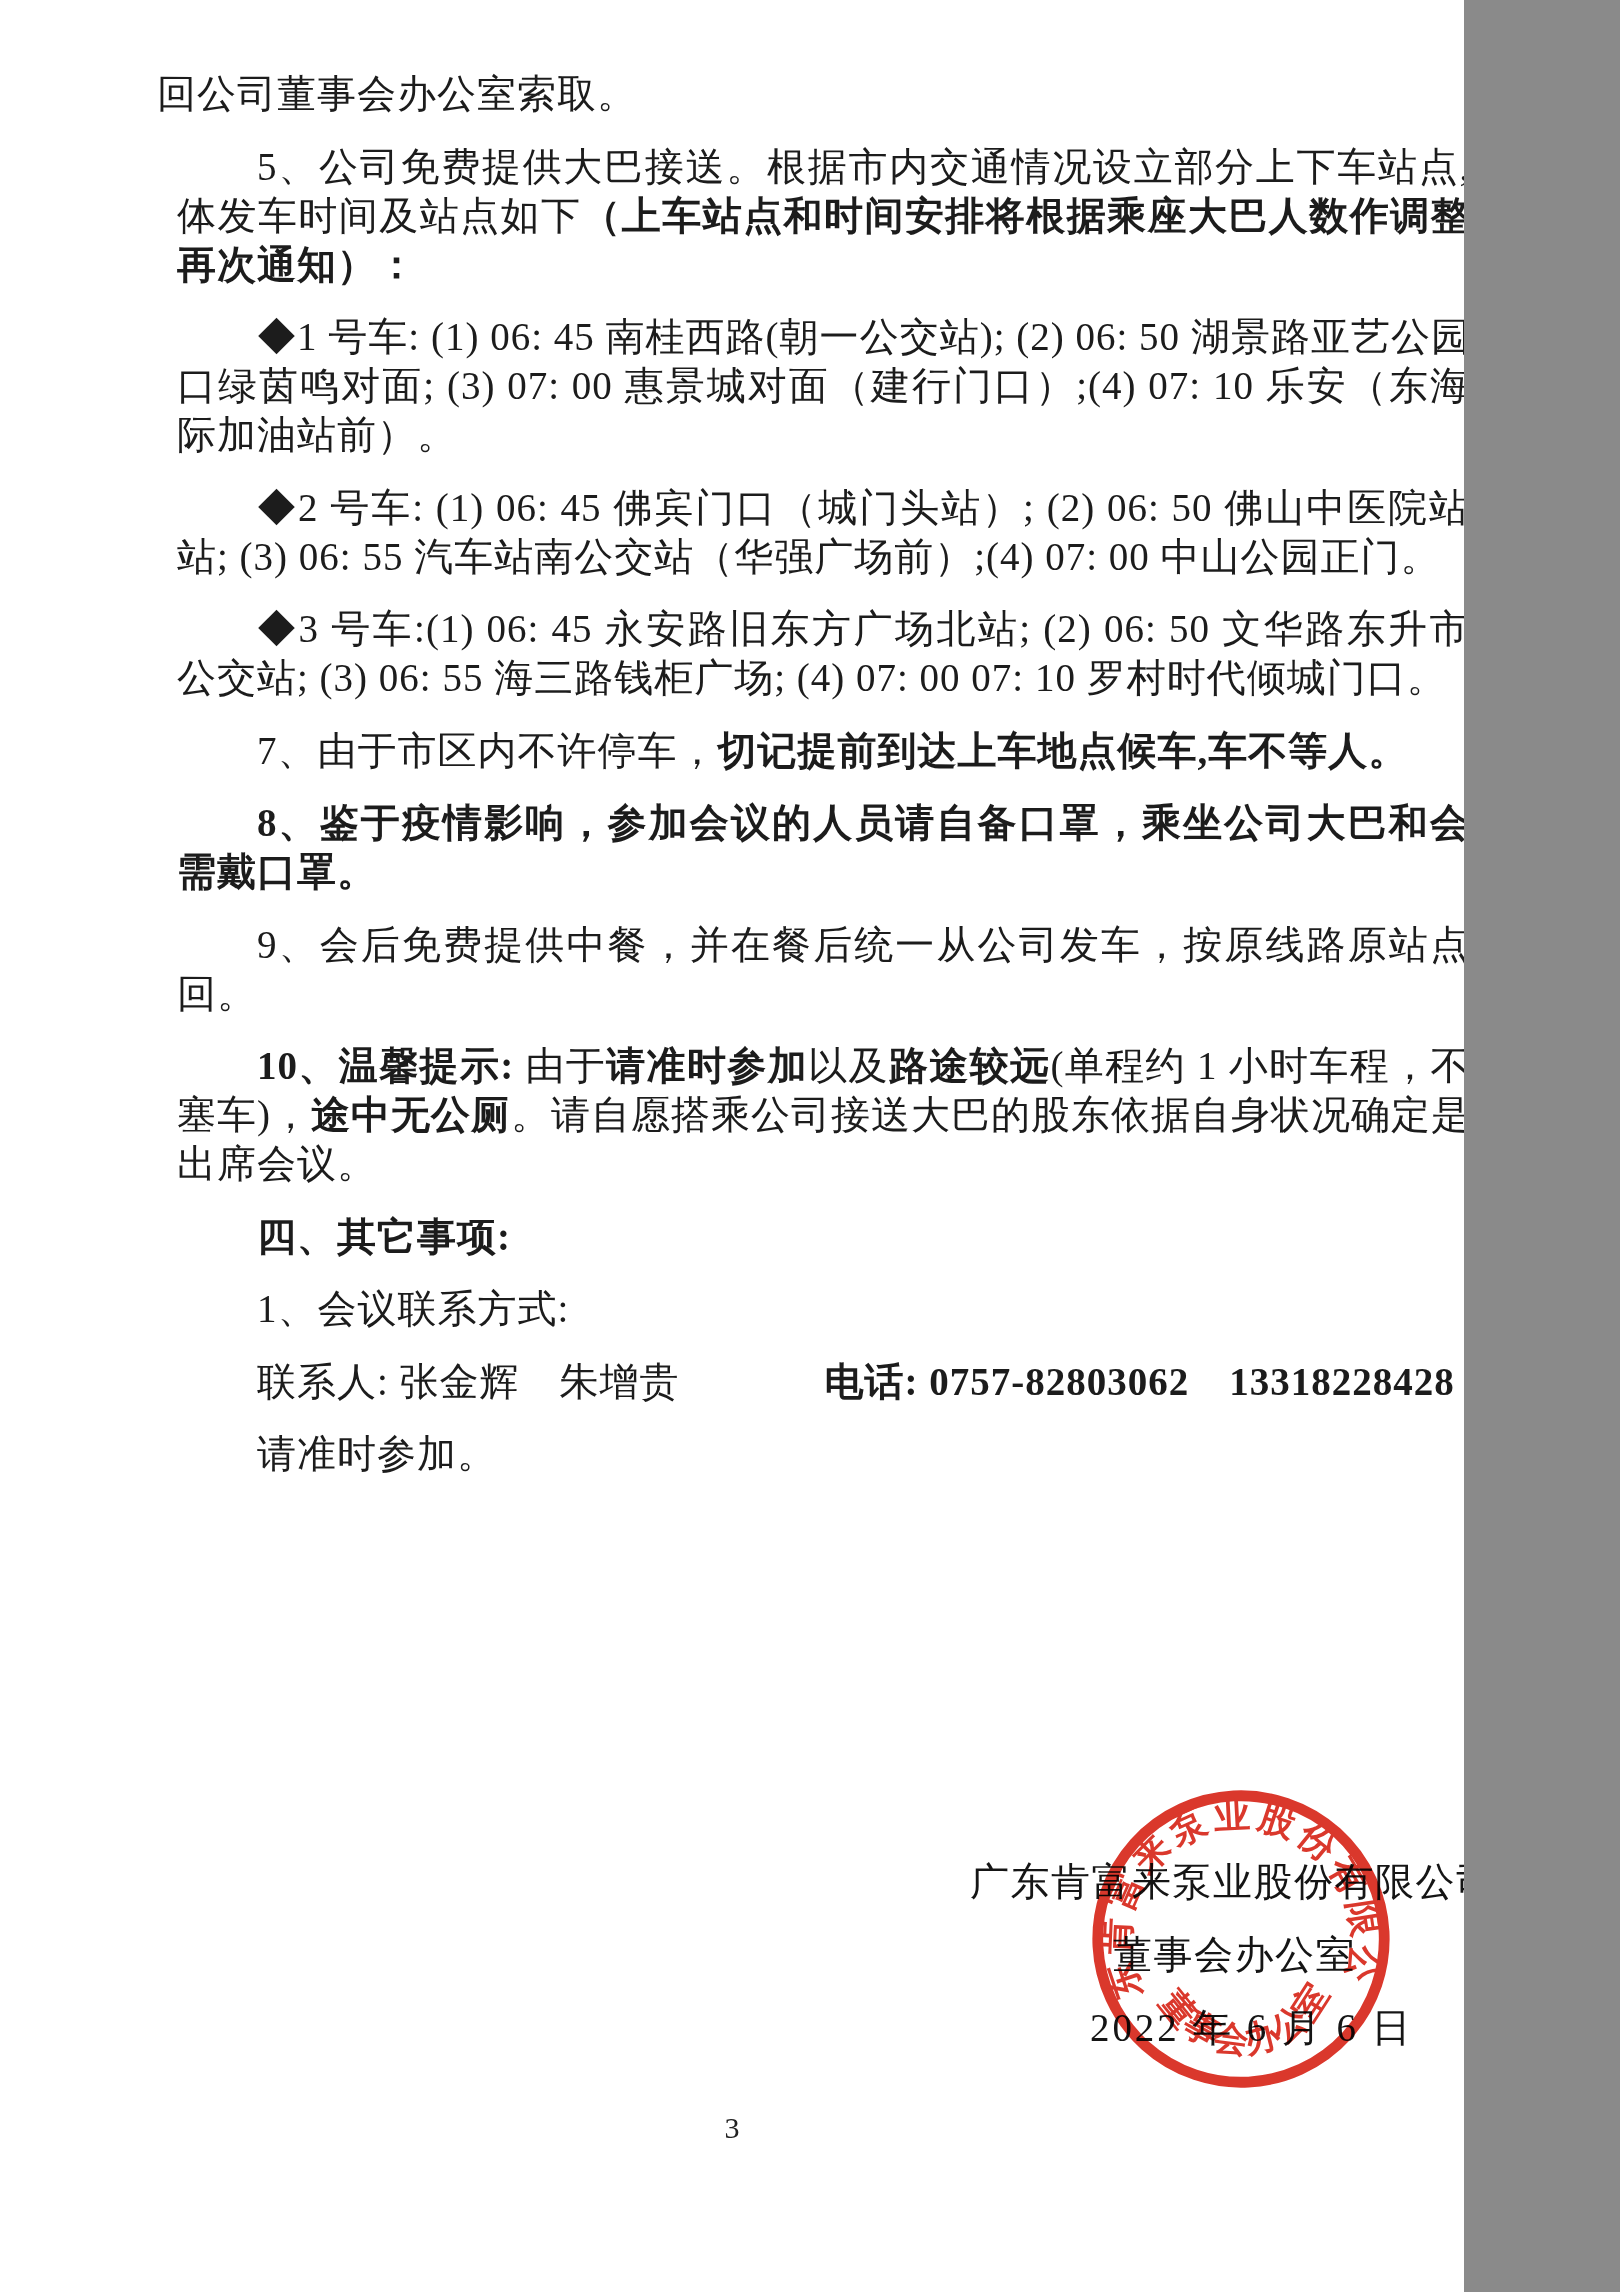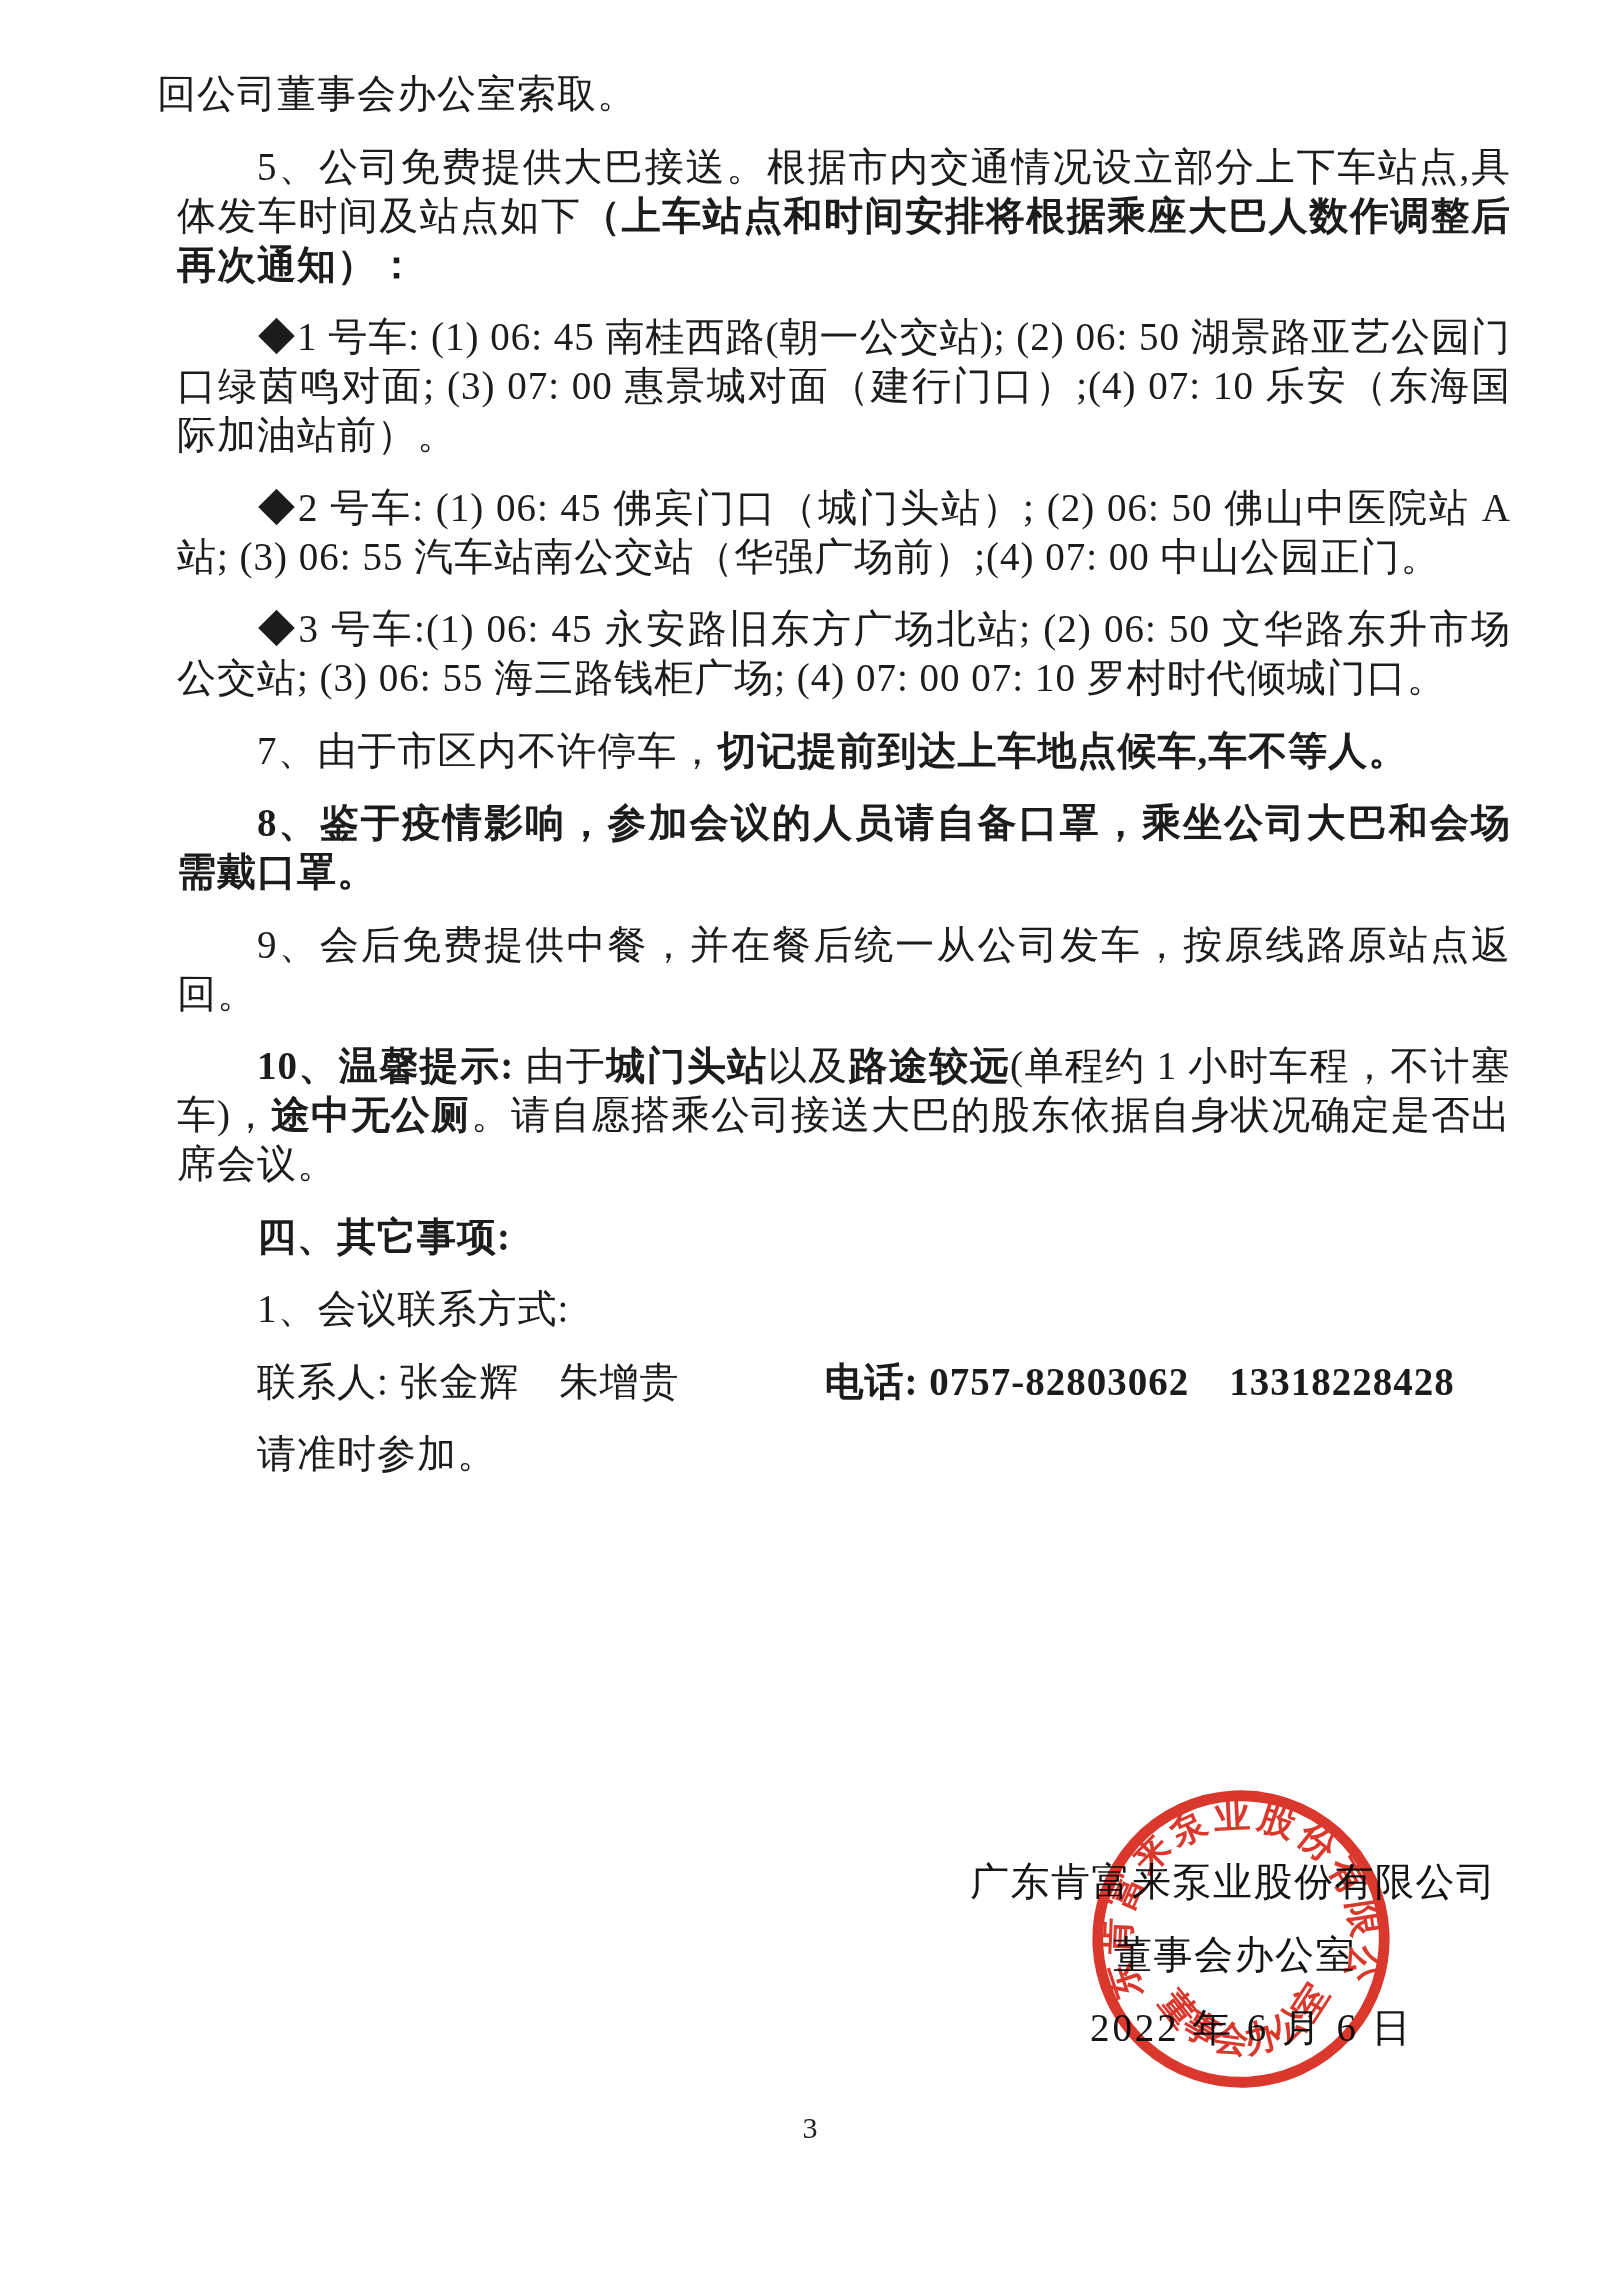--- a/index.html
+++ b/index.html
@@ -1,19 +1,19 @@
 <!DOCTYPE html>
 <html><head>
 <meta charset="utf-8">
 <title>Document</title>
 <style>
   html,body{margin:0;padding:0;background:#8a8a8a;}
   .page{
     position:relative;
-    width:1620px;height:2293px;
+    width:1464px;height:2293px;
     background:#ffffff;
     overflow:hidden;
     font-family:"Liberation Serif", serif;
     color:#1c1c1c;
   }
   .doc{
     position:absolute;
     left:157px;top:69px;
     width:1354px;
     font-size:39px;
@@ -63,21 +63,21 @@
 
   <div class="doc">
       <p class="para"><span class="run">回公司董事会办公室索取。</span></p>
       <p class="para indent"><span class="run">5、公司免费提供大巴接送。根据市内交通情况设立部分上下车站点,具体发车时间及站点如下</span><span class="run b">（上车站点和时间安排将根据乘座大巴人数作调整后再次通知）：</span></p>
       <p class="para indent"><span class="run">◆1 号车: (1) 06: 45 南桂西路(朝一公交站); (2) 06: 50 湖景路亚艺公园门口绿茵鸣对面; (3) 07: 00 惠景城对面（建行门口）;(4) 07: 10 乐安（东海国际加油站前）。</span></p>
       <p class="para indent"><span class="run">◆2 号车: (1) 06: 45 佛宾门口（城门头站）; (2) 06: 50 佛山中医院站 A 站; (3) 06: 55 汽车站南公交站（华强广场前）;(4) 07: 00  中山公园正门。</span></p>
       <p class="para indent"><span class="run">◆3 号车:(1) 06: 45 永安路旧东方广场北站; (2) 06: 50 文华路东升市场公交站; (3) 06: 55 海三路钱柜广场; (4) 07: 00  07: 10 罗村时代倾城门口。</span></p>
       <p class="para indent"><span class="run">7、由于市区内不许停车，</span><span class="run b">切记提前到达上车地点候车,车不等人。</span></p>
       <p class="para indent"><span class="run b">8、鉴于疫情影响，参加会议的人员请自备口罩，乘坐公司大巴和会场需戴口罩。</span></p>
       <p class="para indent"><span class="run">9、会后免费提供中餐，并在餐后统一从公司发车，按原线路原站点返回。</span></p>
-      <p class="para indent"><span class="run b">10、温馨提示: </span><span class="run">由于</span><span class="run b">城门头站</span><span class="run">以及</span><span class="run b">路途较远</span><span class="run">(单程约 1 小时车程，不计塞车)，</span><span class="run b">途中无公厕</span><span class="run">。请自愿搭乘公司接送大巴的股东依据自身状况确定是否出席会议。</span></p>
+      <p class="para indent"><span class="run b">10、温馨提示: </span><span class="run">由于</span><span class="run b">请准时参加</span><span class="run">以及</span><span class="run b">路途较远</span><span class="run">(单程约 1 小时车程，不计塞车)，</span><span class="run b">途中无公厕</span><span class="run">。请自愿搭乘公司接送大巴的股东依据自身状况确定是否出席会议。</span></p>
       <p class="para indent"><span class="run b">四、其它事项:</span></p>
       <p class="para indent"><span class="run">1、会议联系方式:</span></p>
       <p class="para indent"><span class="run">联系人: 张金辉　朱增贵</span><span class="run gap">电话: 0757-82803062　13318228428</span></p>
       <p class="para indent"><span class="run">请准时参加。</span></p>
     </div>
 
   <div class="sig-line sig-company">广东肯富来泵业股份有限公司</div>
   <div class="sig-line sig-office">董事会办公室</div>
   <div class="sig-line sig-date">2022 年 6 月 6 日</div>
 

